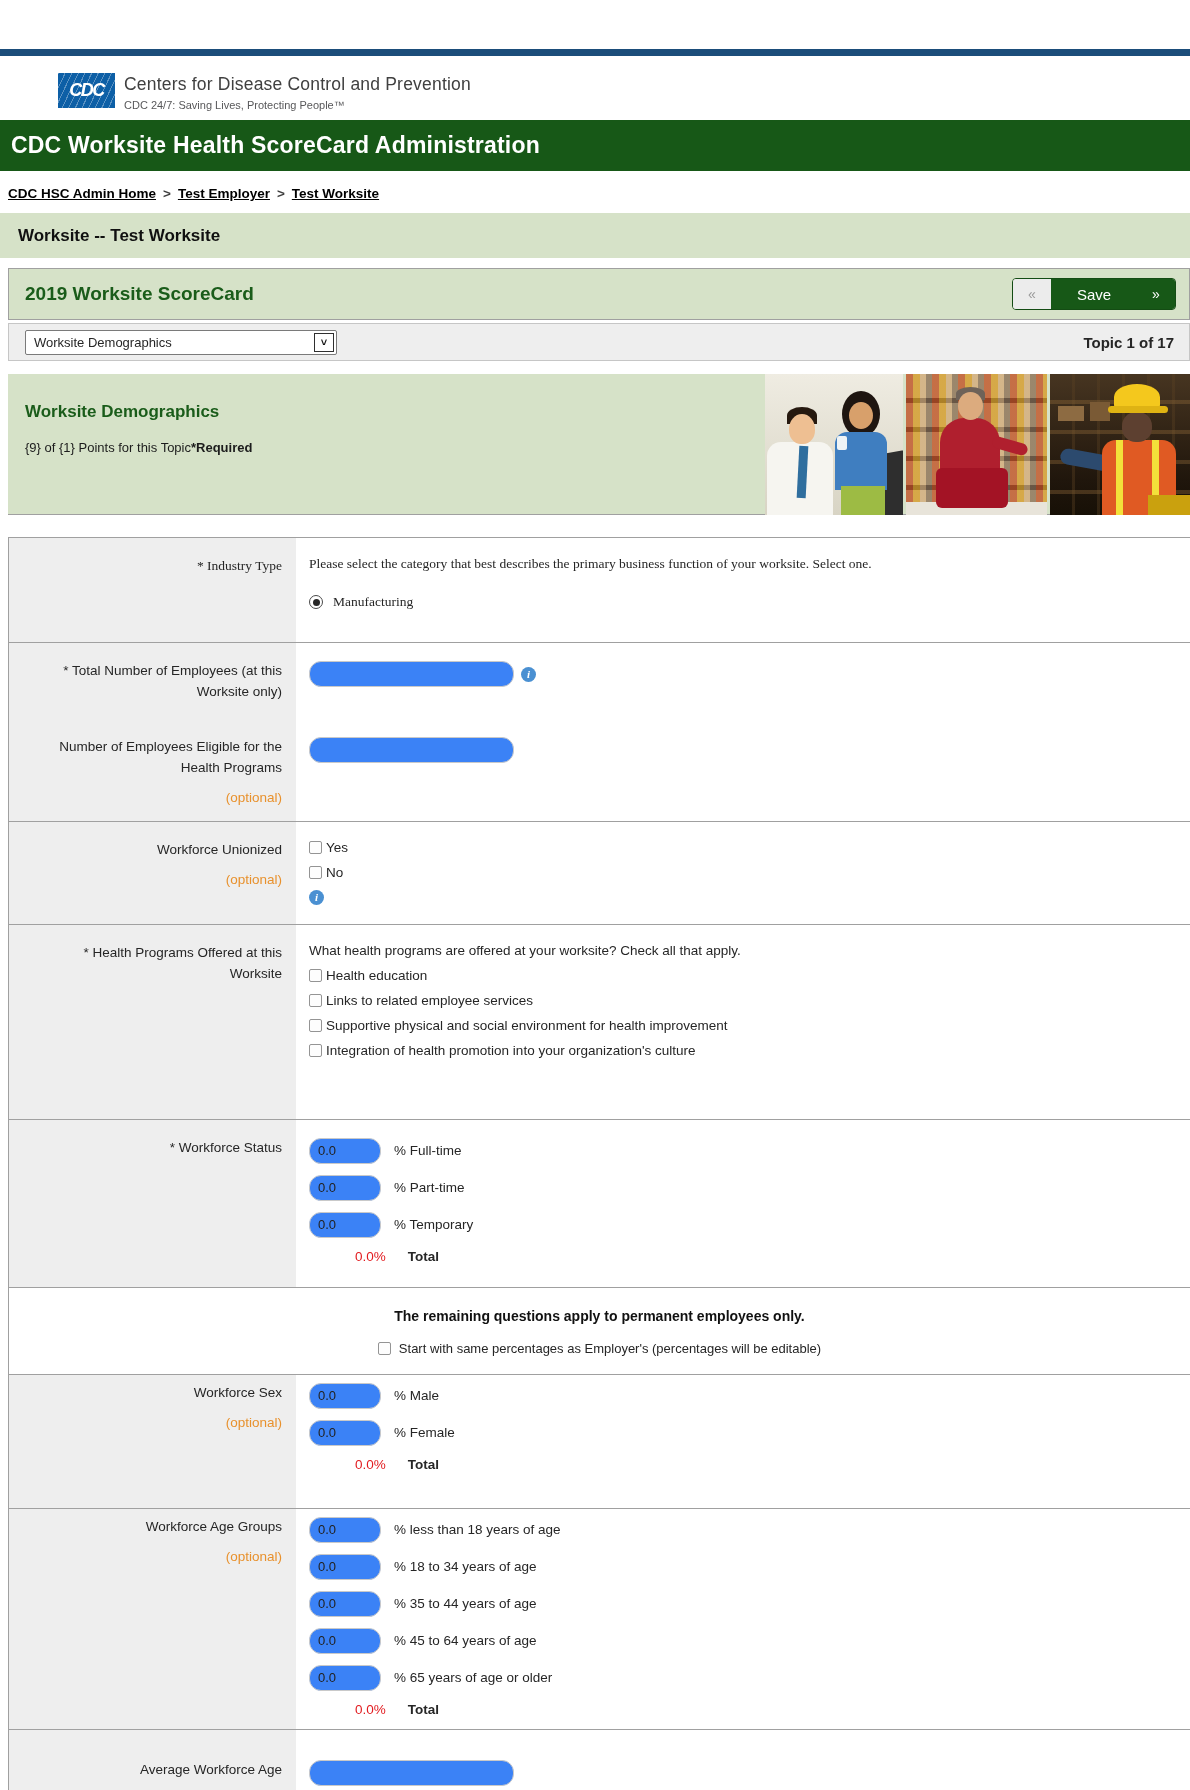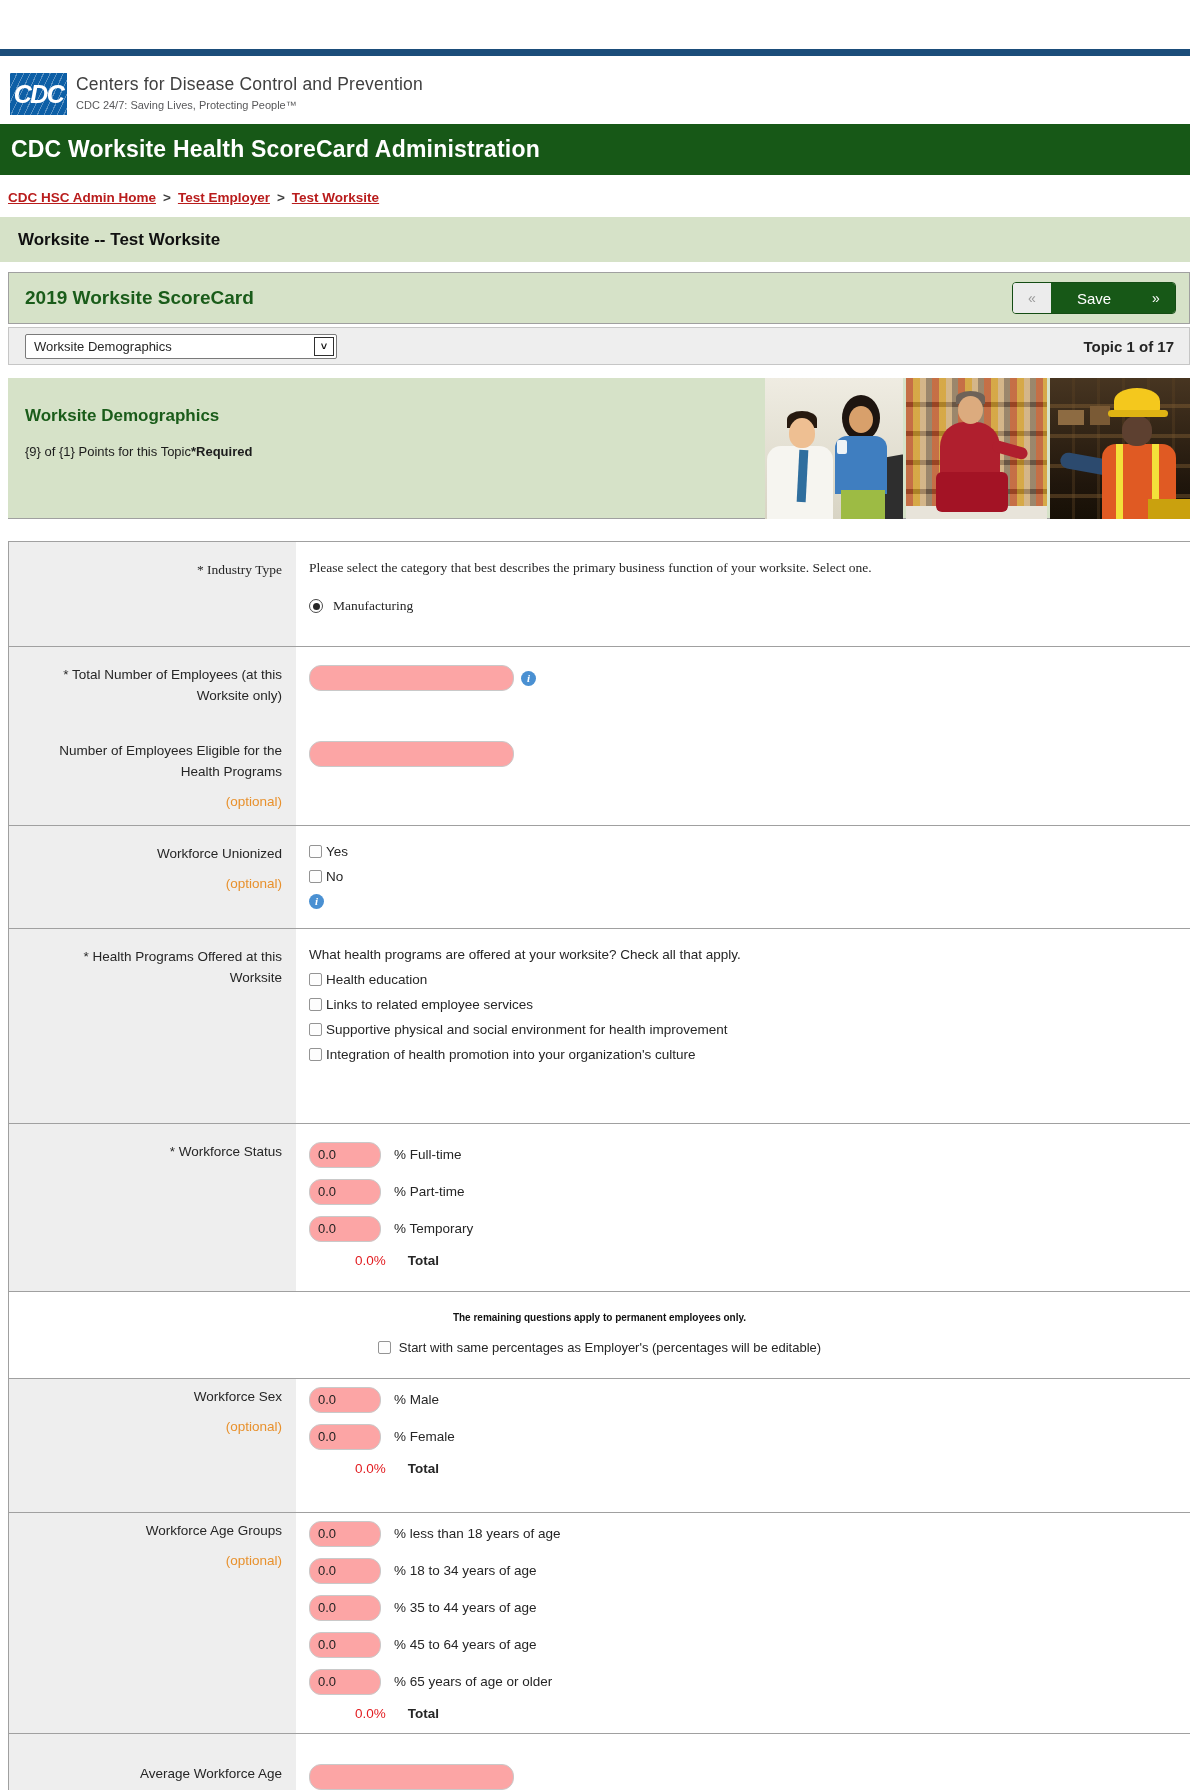--- a/index.html
+++ b/index.html
@@ -8,37 +8,37 @@
     width:1190px; height:1790px; overflow:hidden; position:relative;
     background:#fff; color:#262626;
     font-family:"Liberation Sans", sans-serif; font-size:13.5px;
   }
 
   
   .topgap { height:49px; }
   .navyline { height:7px; background:#1b4d7a; }
   .brand { display:flex; align-items:flex-start; gap:9px; padding:17px 0 9px 10px; }
   .cdc-logo {
-    width:57px; height:42px; flex:none;
+    width:57px; height:35px; flex:none;
     background:#0d5fa6;
     background-image:repeating-linear-gradient(115deg, rgba(255,255,255,.32) 0 1px, transparent 1px 6px);
-    color:#fff; font-weight:bold; font-style:italic; font-size:25px; letter-spacing:-1.5px;
-    display:flex; align-items:center; justify-content:center;
+    color:#fff; font-weight:bold; font-style:italic; font-size:18px; letter-spacing:-1.5px;
+    display:flex; align-items:center; justify-content:center;margin-left:48px;
   }
   .agency { font-size:17.5px; color:#404040; letter-spacing:.2px; margin-top:1px; }
   .tagline { font-size:11px; color:#58585a; margin-top:4px; }
   .app-banner {
     height:51px; background:#175817; color:#fff;
     display:flex; align-items:center; padding-left:11px;
     font-size:23px; font-weight:600; letter-spacing:.2px;
   }
 
   
   .breadcrumb { margin:15px 0 0 8px; font-weight:bold; font-size:13.5px; }
-  .breadcrumb a { color:#b91c1c; text-decoration:underline; margin-right:7px; }
+  .breadcrumb a { color:#000000; text-decoration:underline; margin-right:7px; }
   .bc-sep { color:#3f3f3f; margin-right:7px; }
 
   
   .worksite-band {
     margin-top:12px; height:45px; background:#d6e2c8;
     display:flex; align-items:center; padding-left:18px;
     font-size:17px; font-weight:bold; color:#101010;
   }
 
   
@@ -117,21 +117,21 @@
   
   .form { margin-left:8px; margin-top:22px; border-top:1px solid #a0a0a0; border-left:1px solid #a0a0a0; }
   .frow { position:relative; display:flex; border-bottom:1px solid #a0a0a0; background:#fff; }
   .frow::before { content:""; position:absolute; left:0; top:0; bottom:0; width:287px; background:#eeeeee; }
   .frow.noband::before { display:none; }
   .flabel { position:relative; width:287px; flex:none; padding:18px 14px 12px 26px; text-align:right; line-height:1.55; color:#262626; }
   .fcontent { position:relative; flex:1; padding:18px 14px 12px 13px; }
   .opt { color:#e8912d; margin-top:9px; }
   .lbl2 { margin-top:34px; }
 
-  .tb { height:26px; border:1px solid #c9c9c9; border-radius:12px; background:#fca5a5;
+  .tb { height:26px; border:1px solid #c9c9c9; border-radius:12px; background:#3b82f6;
         font-family:inherit; font-size:13px; color:#222; padding:0 8px; }
   .tb.wide { width:205px; }
   .tb.small { width:72px; }
 
   .inline { display:flex; align-items:center; gap:7px; }
   .mt44 { margin-top:50px; }
 
   .info {
     width:15px; height:15px; border-radius:50%; background:#4a90d2; color:#fff;
     display:inline-flex; align-items:center; justify-content:center; flex:none;
@@ -160,21 +160,21 @@
   #row-note      { min-height:87px; }
   #row-sex       { min-height:134px; }
   #row-age       { min-height:210px; }
   #row-avg       { min-height:110px; }
 
   #row-sex .flabel, #row-sex .fcontent,
   #row-age .flabel, #row-age .fcontent { padding-top:8px; }
   #row-avg .flabel, #row-avg .fcontent { padding-top:30px; }
 
   #row-note { display:block; text-align:center; padding:20px 0 12px 0; }
-  .note-title { font-size:10px; font-weight:bold; color:#111; }
+  .note-title { font-size:14px; font-weight:bold; color:#111; }
   .note-chkline { margin-top:17px; display:flex; align-items:center; justify-content:center; gap:8px; font-size:13px; }
 </style>
 </head>
 <body>
 
 <div class="topgap"></div>
 <div class="navyline"></div>
 
 <div class="brand">
   <div class="cdc-logo">CDC</div>

